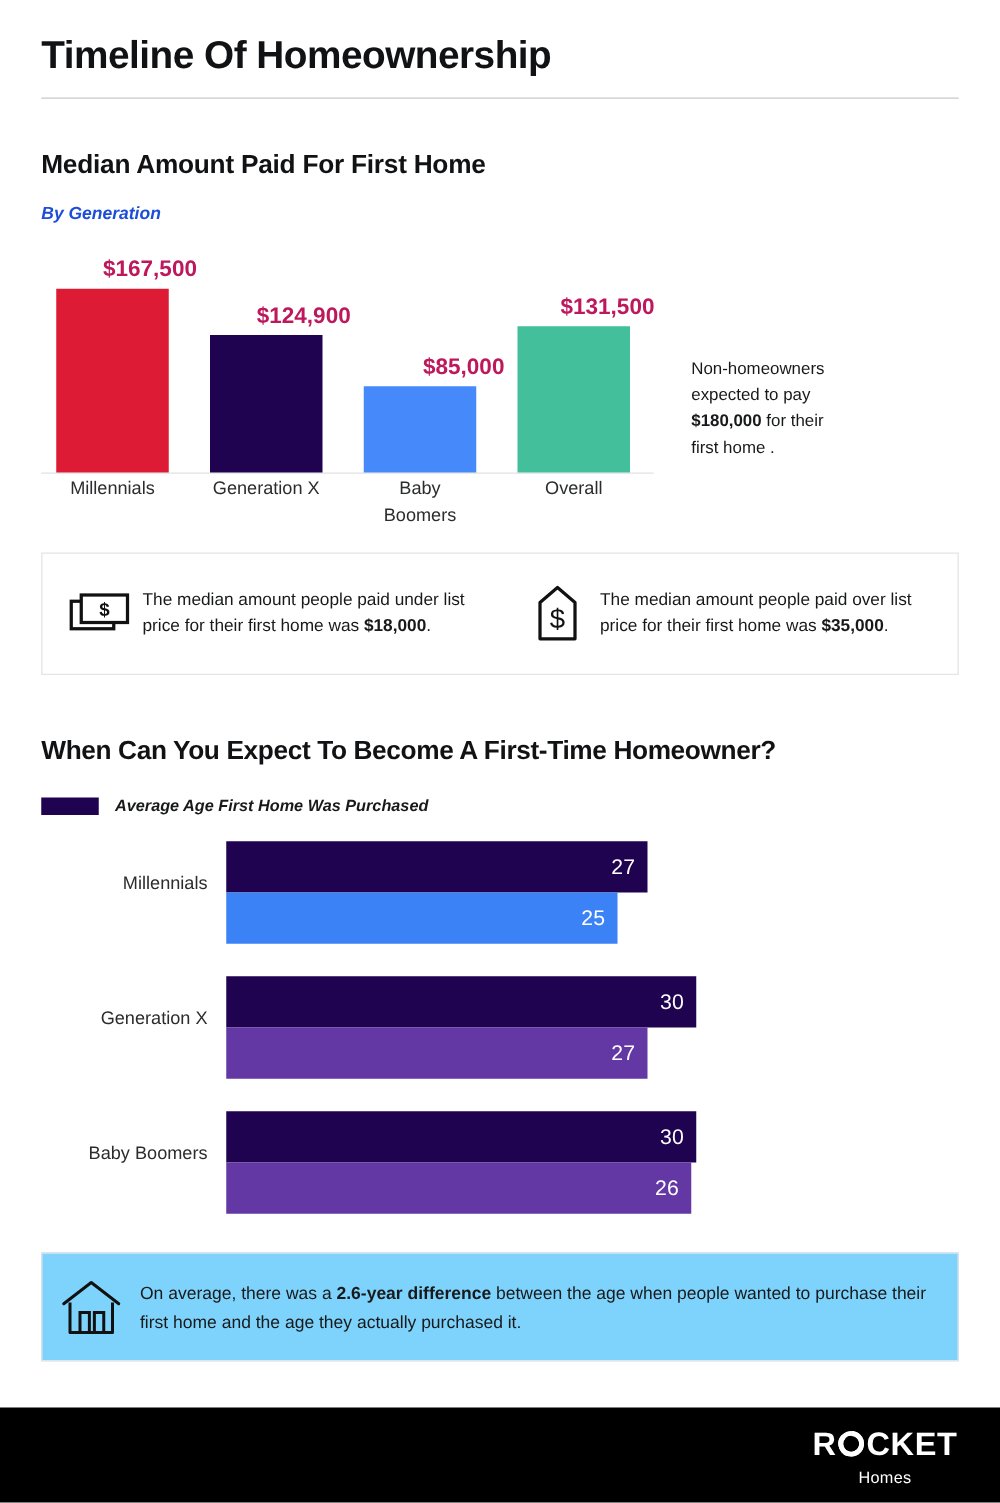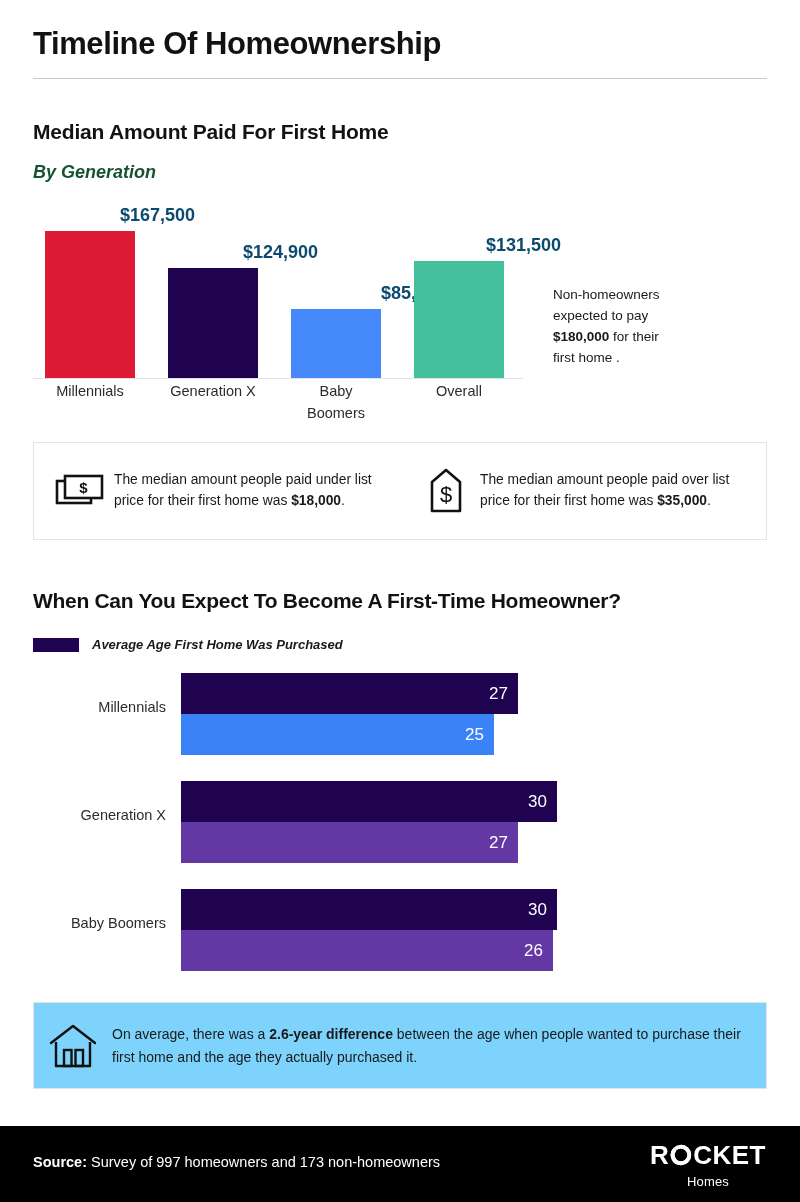--- a/index.html
+++ b/index.html
@@ -18,31 +18,31 @@
     position:absolute; left:33px; top:78px; width:734px; height:1px; background:#c9c9c9;
   }
 
   
   .sec1-title{
     position:absolute; left:33px; top:120px;
     font-size:21px; font-weight:bold; letter-spacing:-0.2px; color:#111214;
   }
   .sec1-sub{
     position:absolute; left:33px; top:162px;
-    font-size:18px; font-style:italic; font-weight:bold; color:#14532d;
+    font-size:14px; font-style:italic; font-weight:bold; color:#1d4ed8;
   }
 
   
   .vchart{ position:absolute; left:33px; top:196px; width:500px; height:235px; }
   .vbaseline{ position:absolute; left:0; top:182px; width:490px; height:1px; background:#e2e2e2; }
   .vcol{ position:absolute; bottom:53px; width:90px; }
   .vbar{ width:90px; position:absolute; bottom:0; }
   .vlabelval{
-    position:absolute; width:150px; text-align:right;
-    font-size:18px; font-weight:bold; color:#0c4a6e; white-space:nowrap;
+    position:absolute; width:150px; text-align:center;
+    font-size:18px; font-weight:bold; color:#be185d; white-space:nowrap;
   }
   .vcat{
     position:absolute; top:184px; width:120px; text-align:center;
     font-size:14.5px; color:#2b2c2e; line-height:1.55;
   }
 
   .side-note{
     position:absolute; left:553px; top:285px; width:180px;
     font-size:13.5px; line-height:1.55; color:#18191a;
   }
@@ -231,23 +231,20 @@
       <rect x="17" y="29" width="7.5" height="16" fill="none" stroke="#111" stroke-width="2.4"></rect>
       <rect x="28.5" y="29" width="7.5" height="16" fill="none" stroke="#111" stroke-width="2.4"></rect>
     </svg>
   </div>
   <div class="notetext">
     <span>On average, there was a </span><b>2.6-year difference</b><span> between the age when people wanted to purchase their first home and the age they actually purchased it.</span>
   </div>
 </div>
 
 <div class="footer">
-  <div class="source">
-    <b>Source:</b><span> Survey of 997 homeowners and 173 non-homeowners</span>
-  </div>
   <div class="logo">
     <div class="logo-main">
       <span>R</span>
       <span style="display:inline-block; width:22px; height:22px; position:relative; margin:0 1px;">
         <svg width="22" height="22" viewBox="0 0 22 22" style="display:block;">
           <path d="M11 0.6 A10.4 10.4 0 1 1 3.6 18.4 L11 11 Z M11 0.6 A10.4 10.4 0 0 0 3.6 18.4 L11 11 Z" fill="none"></path>
           <path fill="#ffffff" fill-rule="evenodd" d="M11 0.8 A10.2 10.2 0 0 1 11 21.2 A10.2 10.2 0 0 1 3.65 3.85 L6.4 6.6 A6.3 6.3 0 1 0 11 4.7 Z"></path>
           <path fill="#ffffff" d="M11 4.7 A6.3 6.3 0 0 0 6.4 6.6 L3.65 3.85 A10.2 10.2 0 0 1 11 0.8 Z"></path>
           <circle cx="11" cy="11" r="6.3" fill="#000000"></circle>
           <path fill="#ffffff" d="M11 0.8 A10.2 10.2 0 0 1 21.2 11 A10.2 10.2 0 0 1 11 21.2 A10.2 10.2 0 0 1 3.65 3.85 L6.45 6.65 A6.3 6.3 0 1 0 11 4.7 Z"></path>

